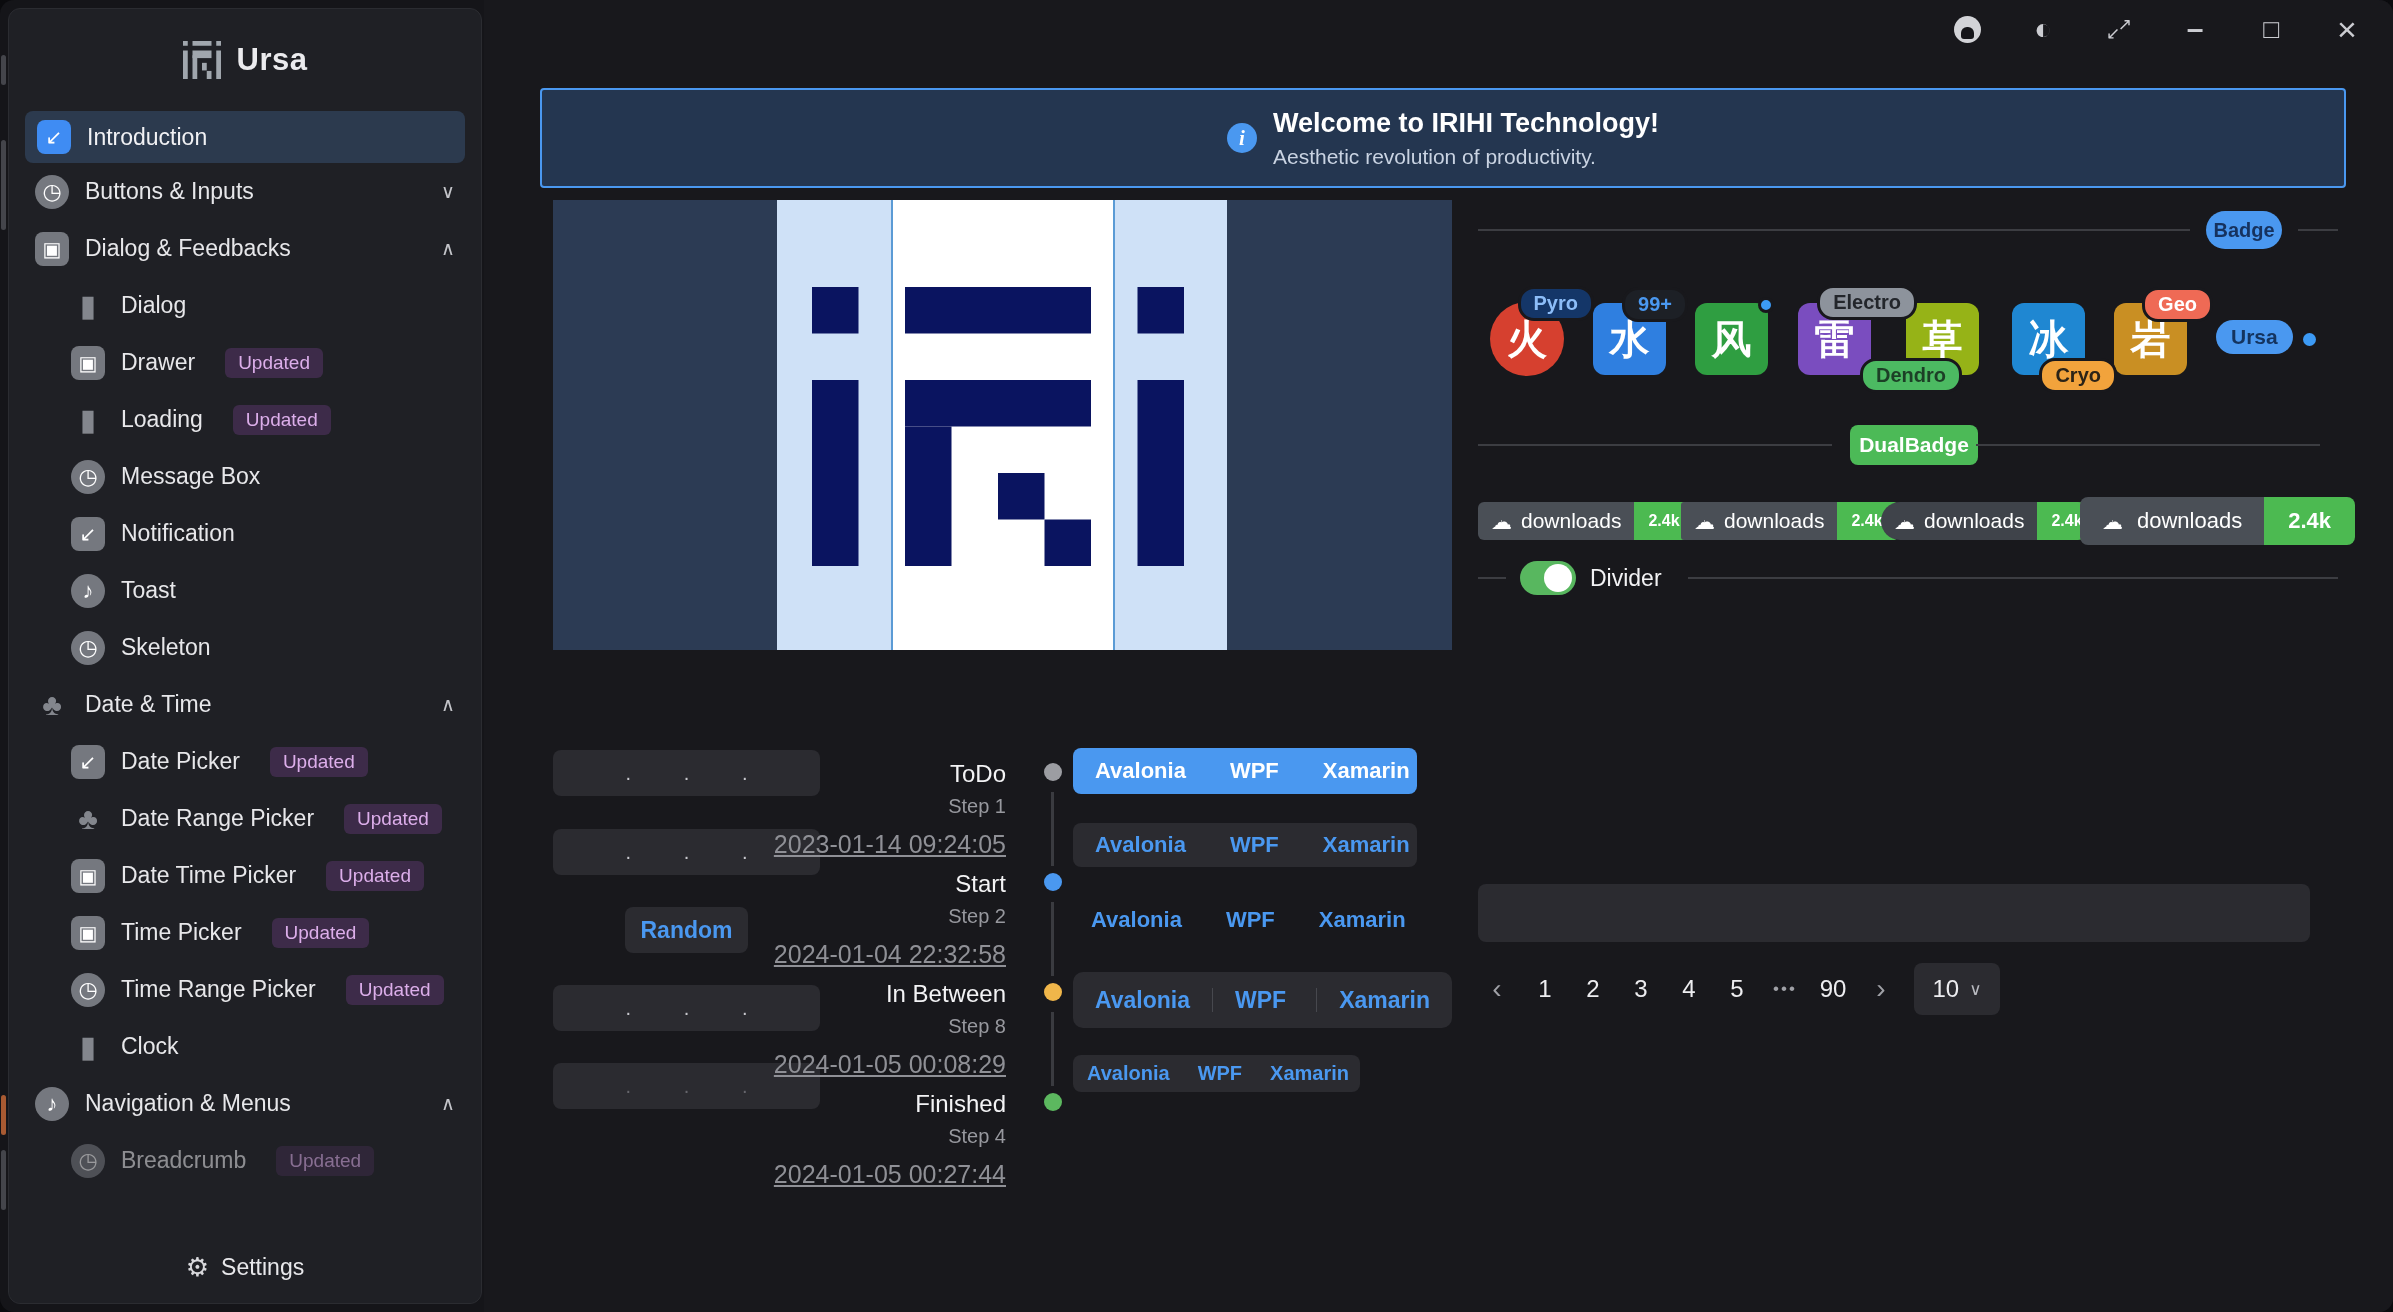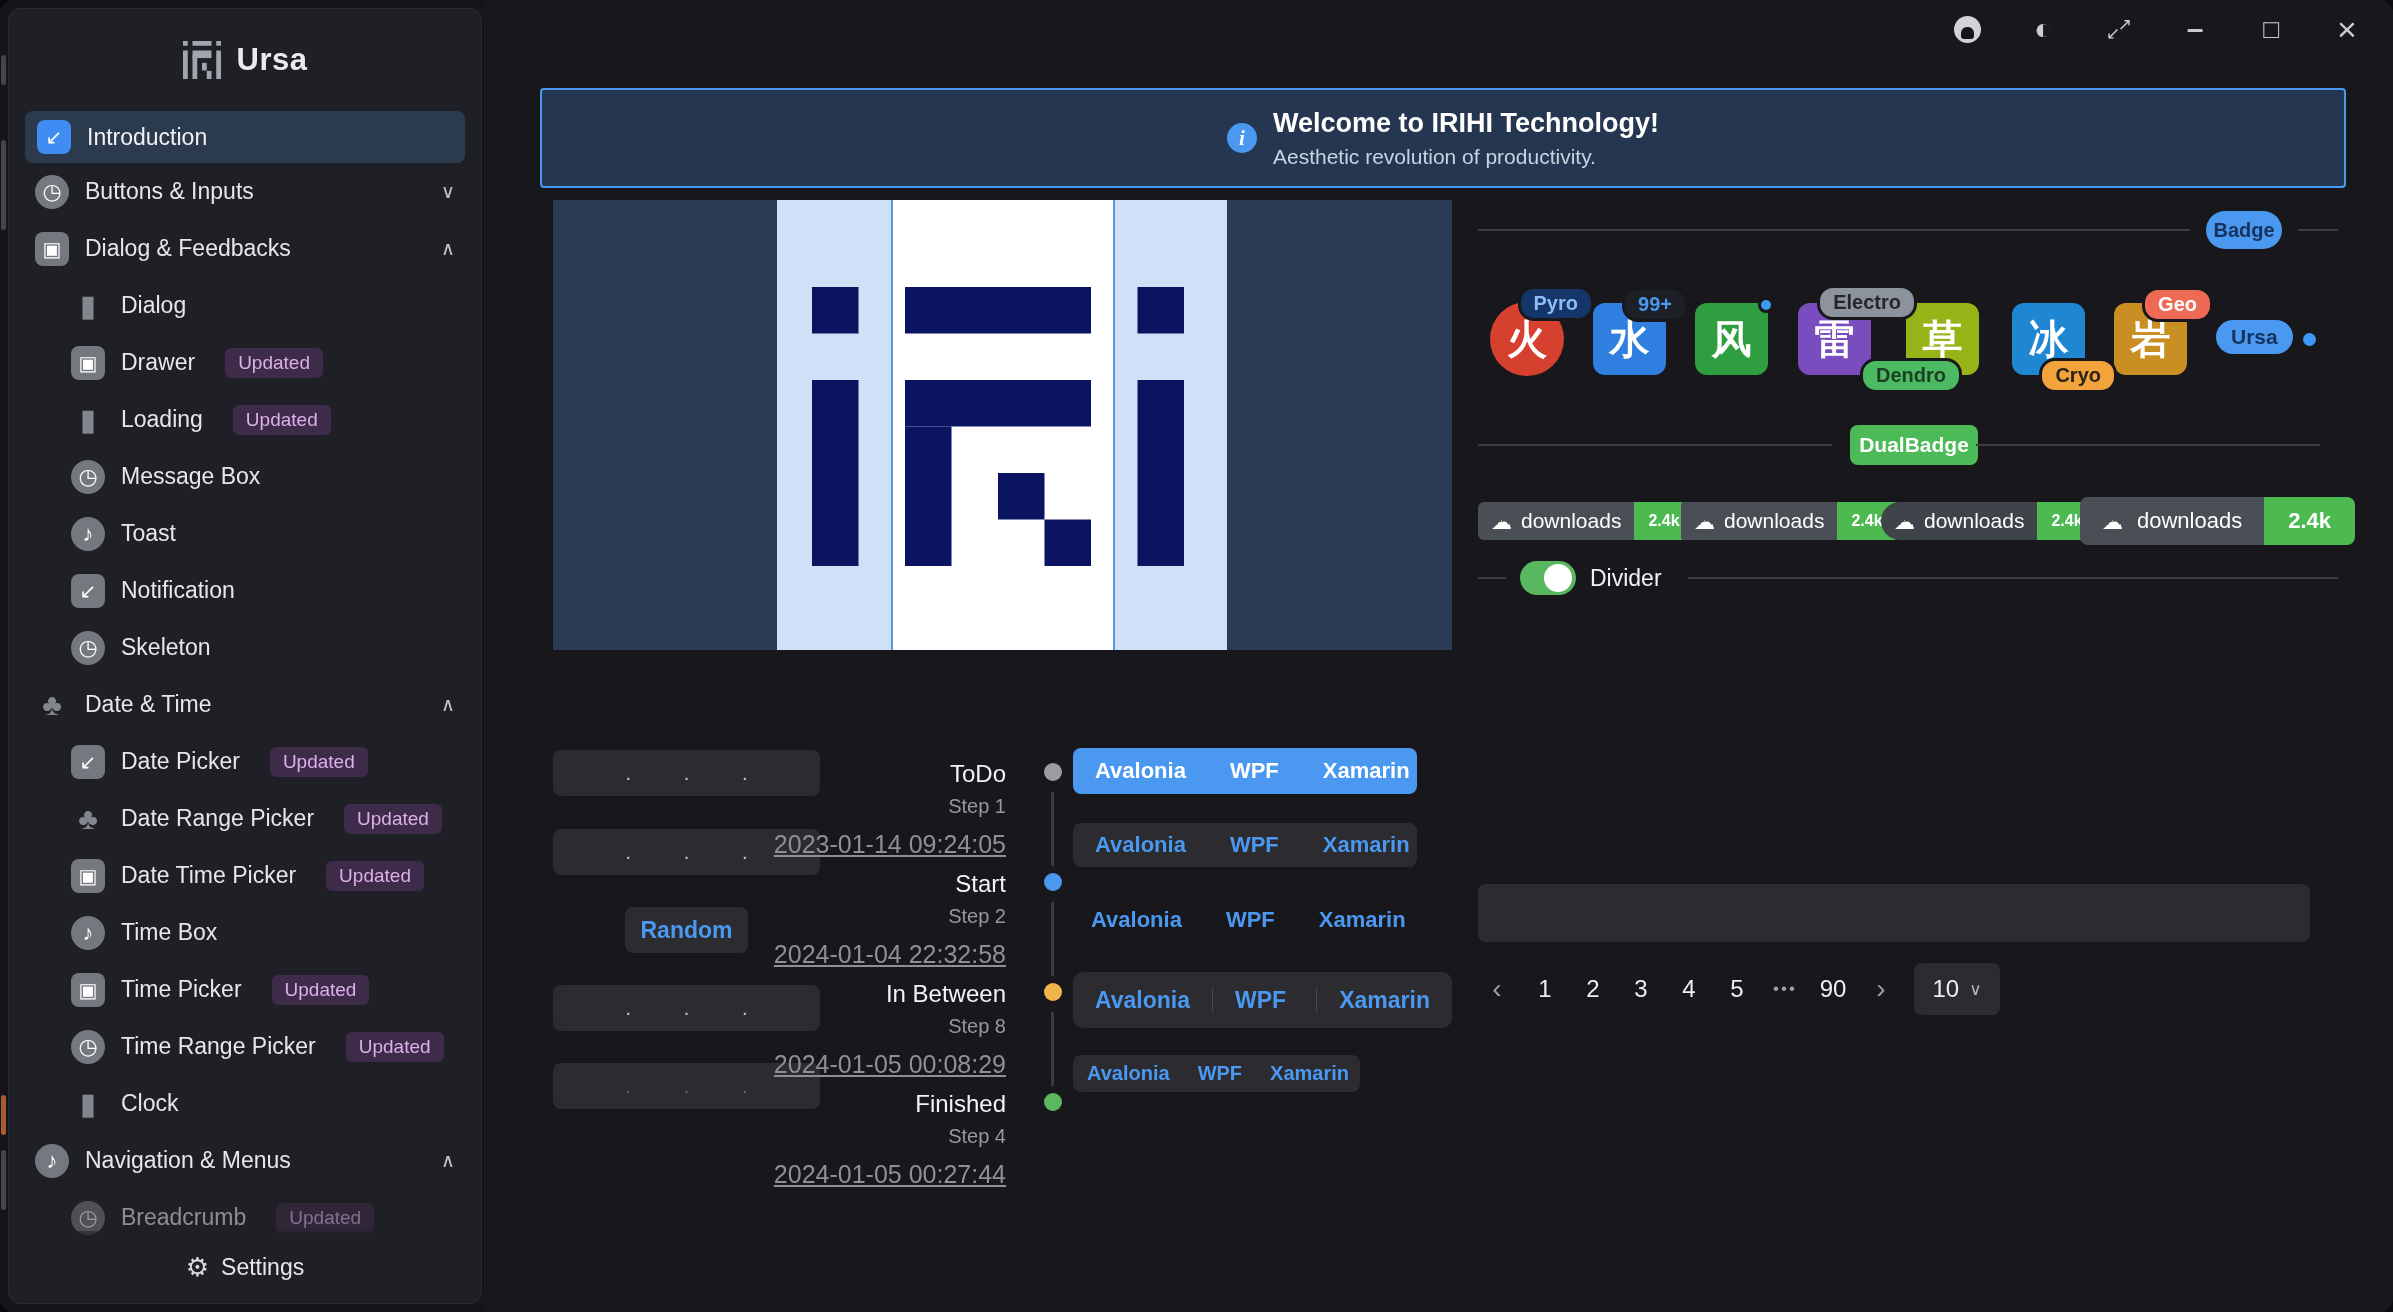--- a/index.html
+++ b/index.html
@@ -209,26 +209,26 @@
       <div class="nav-row sub">
         <span class="ni ic-batt"></span>
         <span>Loading</span>
         <span class="upd">Updated</span>
       </div>
       <div class="nav-row sub">
         <span class="ni ic-circle ic-clock"></span>
         <span>Message Box</span>
       </div>
       <div class="nav-row sub">
+        <span class="ni ic-sq ic-arrow"></span>
+        <span>Notification</span>
+      </div>
+      <div class="nav-row sub">
         <span class="ni ic-circle ic-music"></span>
         <span>Toast</span>
-      </div>
-      <div class="nav-row sub">
-        <span class="ni ic-sq ic-arrow"></span>
-        <span>Notification</span>
       </div>
       <div class="nav-row sub">
         <span class="ni ic-circle ic-clock"></span>
         <span>Skeleton</span>
       </div>
 
       <div class="nav-row">
         <span class="ni ic-trees"></span>
         <span>Date &amp; Time</span>
         <span class="chev">∧</span>
@@ -241,24 +241,20 @@
       </div>
       <div class="nav-row sub">
         <span class="ni ic-trees"></span>
         <span>Date Range Picker</span>
         <span class="upd">Updated</span>
       </div>
       <div class="nav-row sub">
         <span class="ni ic-sq ic-floppy"></span>
         <span>Date Time Picker</span>
         <span class="upd">Updated</span>
-      </div>
-      <div class="nav-row sub">
-        <span class="ni ic-circle ic-music"></span>
-        <span>Time Box</span>
       </div>
       <div class="nav-row sub">
         <span class="ni ic-sq ic-floppy"></span>
         <span>Time Picker</span>
         <span class="upd">Updated</span>
       </div>
       <div class="nav-row sub">
         <span class="ni ic-circle ic-clock"></span>
         <span>Time Range Picker</span>
         <span class="upd">Updated</span>

